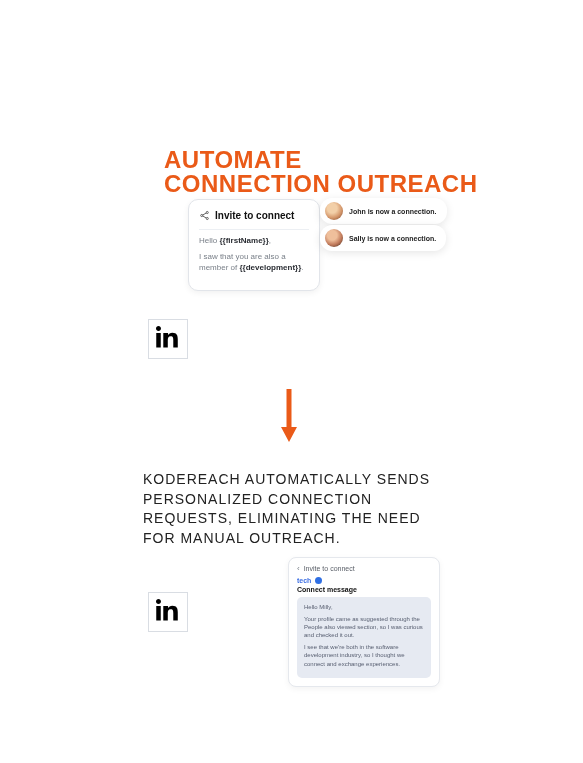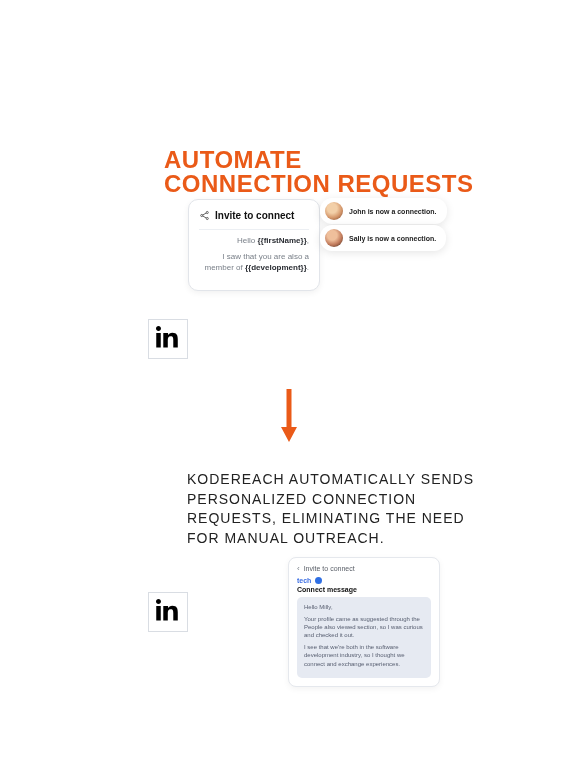--- a/index.html
+++ b/index.html
@@ -38,21 +38,21 @@
   .card1 .titlebar {
     display: flex;
     align-items: center;
     gap: 5px;
     padding-bottom: 8px;
     border-bottom: 1px solid #eceff3;
     margin-bottom: 6px;
   }
   .share-icon svg { width: 11px; height: 11px; display: block; }
   .card1 .title { font-size: 10px; font-weight: 700; color: #111; }
-  .card1 .body { font-size: 8px; color: #7a8089; line-height: 1.35; text-align: right; }
+  .card1 .body { font-size: 8px; color: #7a8089; line-height: 1.35; }
   .card1 .firstline { color: #7a8089; }
   .card1 .darkvar { color: #2a2d33; font-weight: 600; }
   .card1 p { margin-bottom: 5px; }
   
   .notif {
     position: absolute;
     background: #ffffff;
     border-radius: 12px;
     box-shadow: 0 2px 8px rgba(0,0,0,0.10);
     padding: 4px 10px 4px 5px;
@@ -131,29 +131,28 @@
     position: absolute;
     left: 143px;
     top: 470px;
     width: 300px;
     font-size: 14px;
     letter-spacing: 1px;
     line-height: 1.4;
     color: #222;
     font-weight: 400;
     font-family: "Helvetica Neue", Arial, sans-serif;
-    margin-left: 44px;
   }
 </style>
 </head>
 <body>
 
 <div class="heading">
   <div>AUTOMATE</div>
-  <div>CONNECTION REQUESTS</div>
+  <div>CONNECTION OUTREACH</div>
 </div>
 
 <div class="card1">
   <div class="titlebar">
     <span class="share-icon">
       <svg viewBox="0 0 24 24">
           <g fill="none" stroke="#555" stroke-width="2">
             <circle cx="6" cy="12" r="2.3"></circle>
             <circle cx="18" cy="5.5" r="2.3"></circle>
             <circle cx="18" cy="18.5" r="2.3"></circle>

